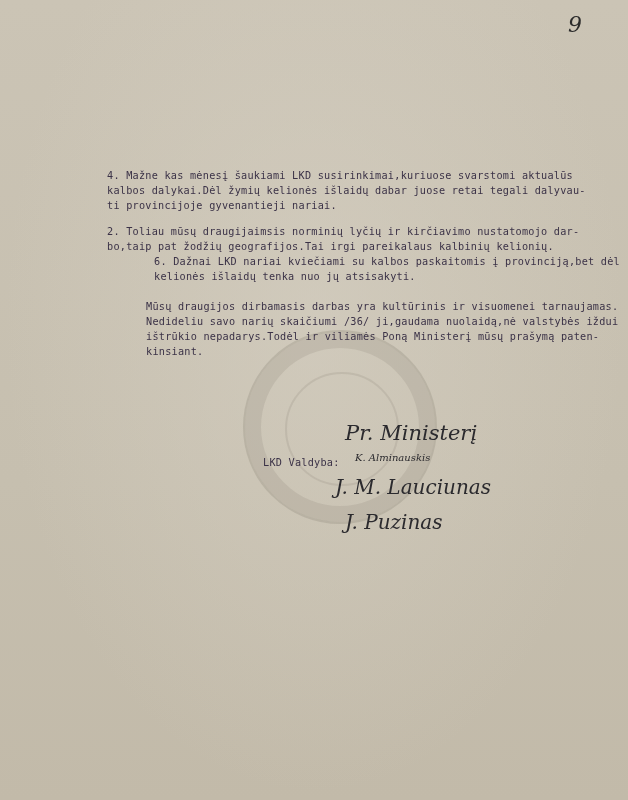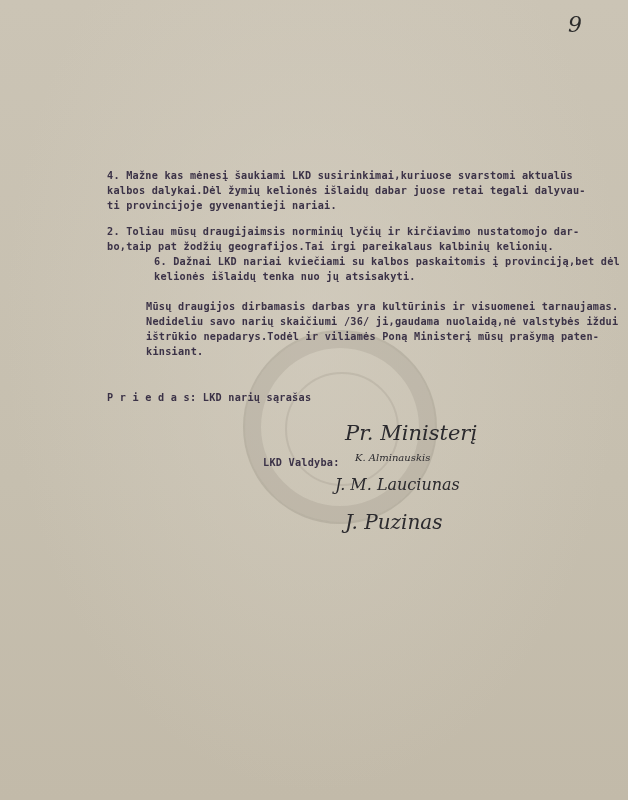--- a/index.html
+++ b/index.html
@@ -25,58 +25,57 @@
     border-radius: 50%;
     border: 2px solid rgba(150,142,130,0.35);
     box-shadow: inset 0 0 0 14px rgba(0,0,0,0), inset 0 0 0 16px rgba(150,142,130,0.25);
   }
   .stamp-inner {
     position: absolute; left: 40px; top: 40px; width: 110px; height: 110px;
     border-radius: 50%; border: 2px solid rgba(150,142,130,0.25);
   }
   .typed {
     position: absolute; left: 107px; width: 480px;
-    font-weight: bold; font-size: 10.2px; line-height: 15px;
+    font-weight: normal; font-size: 10.2px; line-height: 15px;
     color: #3b3247; letter-spacing: 0.25px; white-space: pre;
   }
   .p4 { top: 168px; }
   .p5 { top: 224px; }
   .p6 { top: 254px; margin-left: 47px; }
   .pbody { top: 299px; margin-left: 39px; }
   .priedas { top: 390px; }
   .valdyba { position: absolute; left: 263px; top: 455px; }
   .sig {
     position: absolute;
     font-family: "DejaVu Serif", serif; font-style: italic;
     color: #2b2a2e; white-space: nowrap;
   }
   .sig1 { left: 345px; top: 421px; font-size: 21px; }
   .sig2 { left: 355px; top: 452px; font-size: 10px; }
-  .sig3 { left: 335px; top: 475px; font-size: 16px; }
+  .sig3 { left: 335px; top: 475px; font-size: 20px; }
   .sig4 { left: 345px; top: 510px; font-size: 20px; }
 </style>
 </head>
 <body>
 
 <div class="paper">
   <div class="stamp">
       <div class="stamp-inner"></div>
     </div>
 
   <div class="page-number">9</div>
 
   <div class="typed p4"><div>4. Mažne kas mėnesį šaukiami LKD susirinkimai,kuriuose svarstomi aktualūs</div><div>kalbos dalykai.Dėl žymių kelionės išlaidų dabar juose retai tegali dalyvau-</div><div>ti provincijoje gyvenantieji nariai.</div></div>
 
   <div class="typed p5"><div>2. Toliau mūsų draugijaimsis norminių lyčių ir kirčiavimo nustatomojo dar-</div><div>bo,taip pat žodžių geografijos.Tai irgi pareikalaus kalbinių kelionių.</div></div>
 
   <div class="typed p6"><div>6. Dažnai LKD nariai kviečiami su kalbos paskaitomis į provinciją,bet dėl</div><div>kelionės išlaidų tenka nuo jų atsisakyti.</div></div>
 
   <div class="typed pbody"><div>Mūsų draugijos dirbamasis darbas yra kultūrinis ir visuomenei tarnaujamas.</div><div>Nedideliu savo narių skaičiumi /36/ ji,gaudama nuolaidą,nė valstybės iždui</div><div>ištrūkio nepadarys.Todėl ir viliamės Poną Ministerį mūsų prašymą paten-</div><div>kinsiant.</div></div>
 
-  <div class="typed priedas">P r i e d a s: LKD narių sąrašas</div>
 
   <div class="typed valdyba">LKD Valdyba:</div>
 
   <div class="sig sig1">Pr. Ministerį</div>
   <div class="sig sig2">K. Alminauskis</div>
   <div class="sig sig3">J. M. Lauciunas</div>
   <div class="sig sig4">J. Puzinas</div>
 </div>
 
 </body></html>

